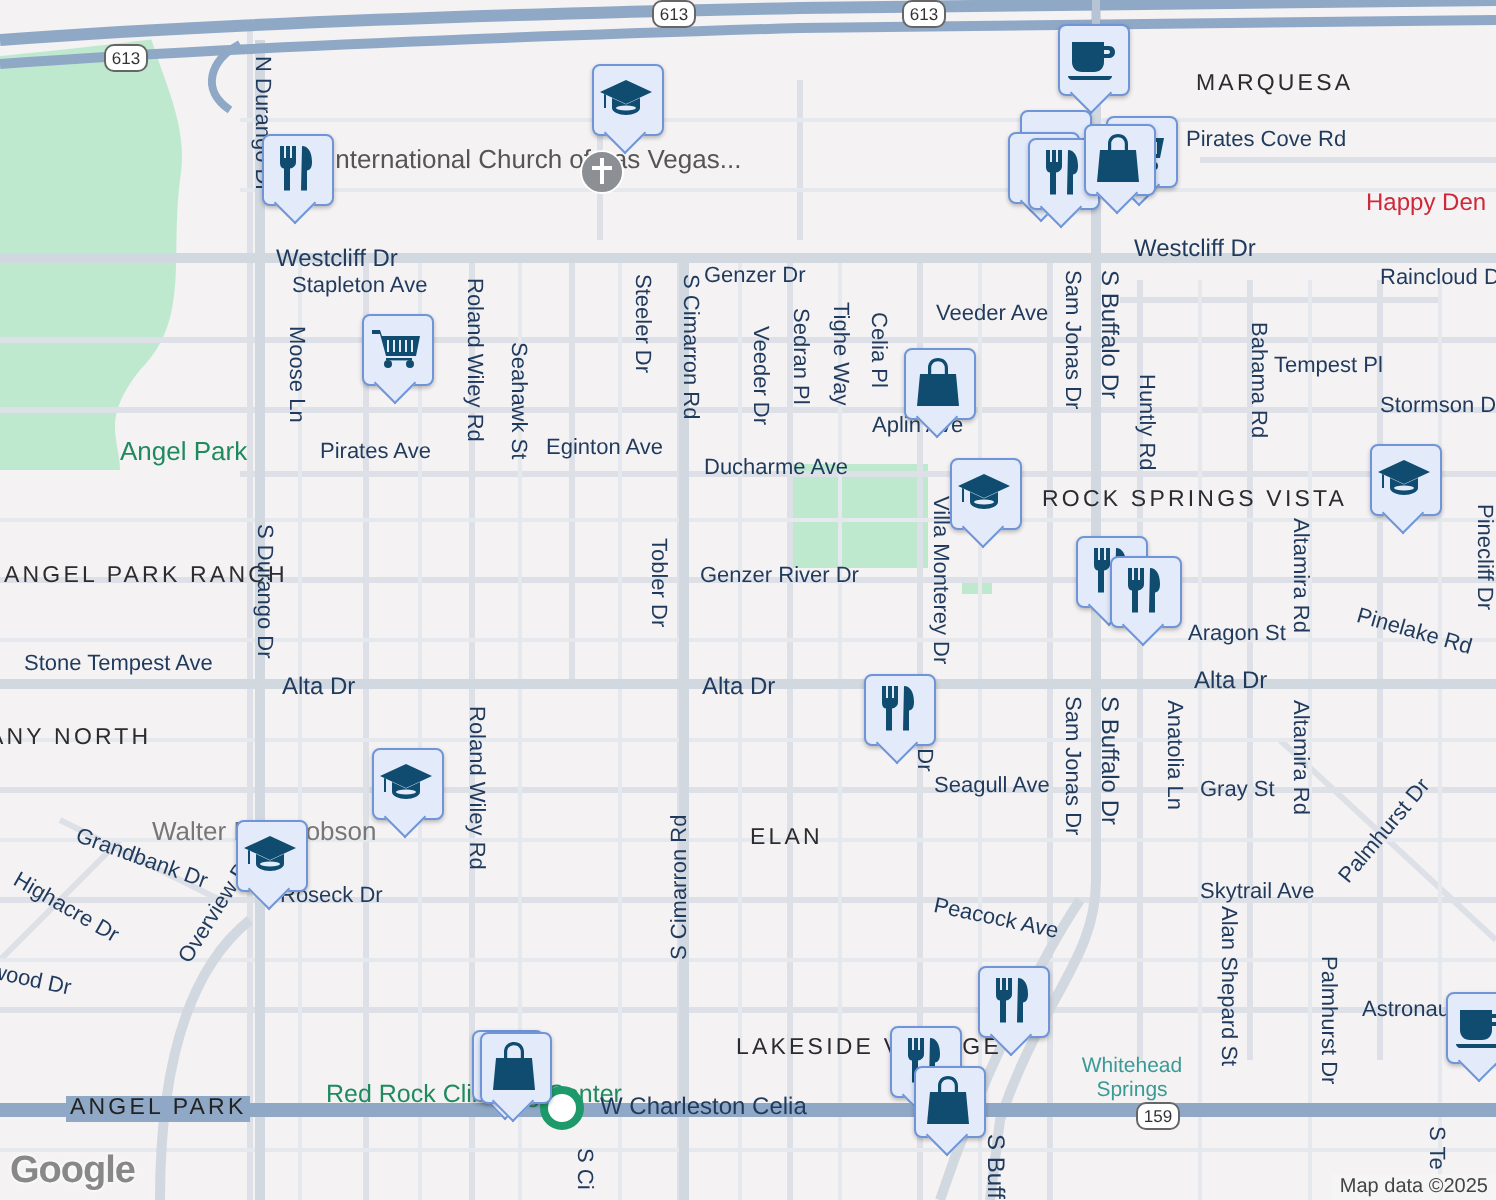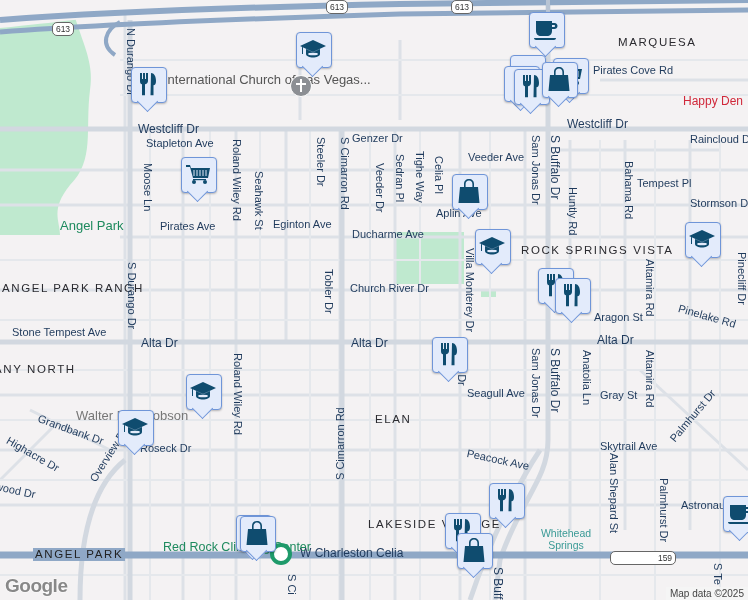--- a/index.html
+++ b/index.html
@@ -98,23 +98,23 @@
       <path d="M120,22 C105,30 100,45 115,55" stroke-width="4"></path>
       <line x1="548" y1="0" x2="548" y2="20" stroke-width="4" stroke="#b8c4d4"></line>
     </g>
 
     <line x1="0" y1="555" x2="748" y2="555" stroke="#8fa8c6" stroke-width="7"></line>
   </svg>
 
   <div class="shield" style="left:52px;top:22px;">613</div>
   <div class="shield" style="left:326px;top:0px;">613</div>
   <div class="shield" style="left:451px;top:0px;">613</div>
-  <div class="shield" style="left:610px;top:551px;padding-left:44px;">159</div>
-
-  <div class="nb" style="left:618px;top:36px;">MARQUESA</div>
+  <div class="shield" style="left:568px;top:551px;">159</div>
+
+  <div class="nb" style="left:598px;top:36px;">MARQUESA</div>
   <div class="nb" style="left:521px;top:244px;width:92px;">ROCK SPRINGS VISTA</div>
   <div class="nb" style="left:2px;top:282px;width:110px;">ANGEL PARK RANCH</div>
   <div class="nb" style="left:-6px;top:363px;width:50px;">ANY NORTH</div>
   <div class="nb" style="left:375px;top:413px;">ELAN</div>
   <div class="nb" style="left:368px;top:518px;width:90px;">LAKESIDE VILLAGE</div>
   <div class="nb" style="left:33px;top:548px;background:#8fa8c6;padding:0 2px;color:#222;">ANGEL PARK</div>
 
   <div class="park-lbl" style="left:60px;top:218px;">Angel Park</div>
   <div class="poi-lbl" style="left:164px;top:73px;width:135px;text-align:center;font-size:13px;">International Church of Las Vegas...</div>
   <div class="poi-lbl" style="left:76px;top:409px;font-size:13px;color:#777;">Walter E. Jacobson</div>
@@ -129,21 +129,21 @@
 
   <div style="position:absolute;left:270px;top:543px;width:14px;height:14px;border-radius:50%;border:4px solid #1e9a6a;background:#fff;"></div>
 
   <div class="lbl" style="left:138px;top:123px;font-size:12px;">Westcliff Dr</div>
   <div class="lbl" style="left:567px;top:118px;font-size:12px;">Westcliff Dr</div>
   <div class="lbl" style="left:146px;top:138px;">Stapleton Ave</div>
   <div class="lbl" style="left:352px;top:133px;">Genzer Dr</div>
   <div class="lbl" style="left:468px;top:152px;">Veeder Ave</div>
   <div class="lbl" style="left:436px;top:208px;">Aplin Ave</div>
   <div class="lbl" style="left:352px;top:229px;">Ducharme Ave</div>
-  <div class="lbl" style="left:350px;top:283px;">Church River Dr</div>
+  <div class="lbl" style="left:350px;top:283px;">Genzer River Dr</div>
   <div class="lbl" style="left:141px;top:337px;font-size:12px;">Alta Dr</div>
   <div class="lbl" style="left:351px;top:337px;font-size:12px;">Alta Dr</div>
   <div class="lbl" style="left:597px;top:334px;font-size:12px;">Alta Dr</div>
   <div class="lbl" style="left:12px;top:327px;">Stone Tempest Ave</div>
   <div class="lbl" style="left:160px;top:221px;">Pirates Ave</div>
   <div class="lbl" style="left:273px;top:219px;">Eginton Ave</div>
   <div class="lbl" style="left:690px;top:134px;">Raincloud Dr</div>
   <div class="lbl" style="left:637px;top:178px;">Tempest Pl</div>
   <div class="lbl" style="left:690px;top:198px;">Stormson Dr</div>
   <div class="lbl" style="left:594px;top:312px;">Aragon St</div>

